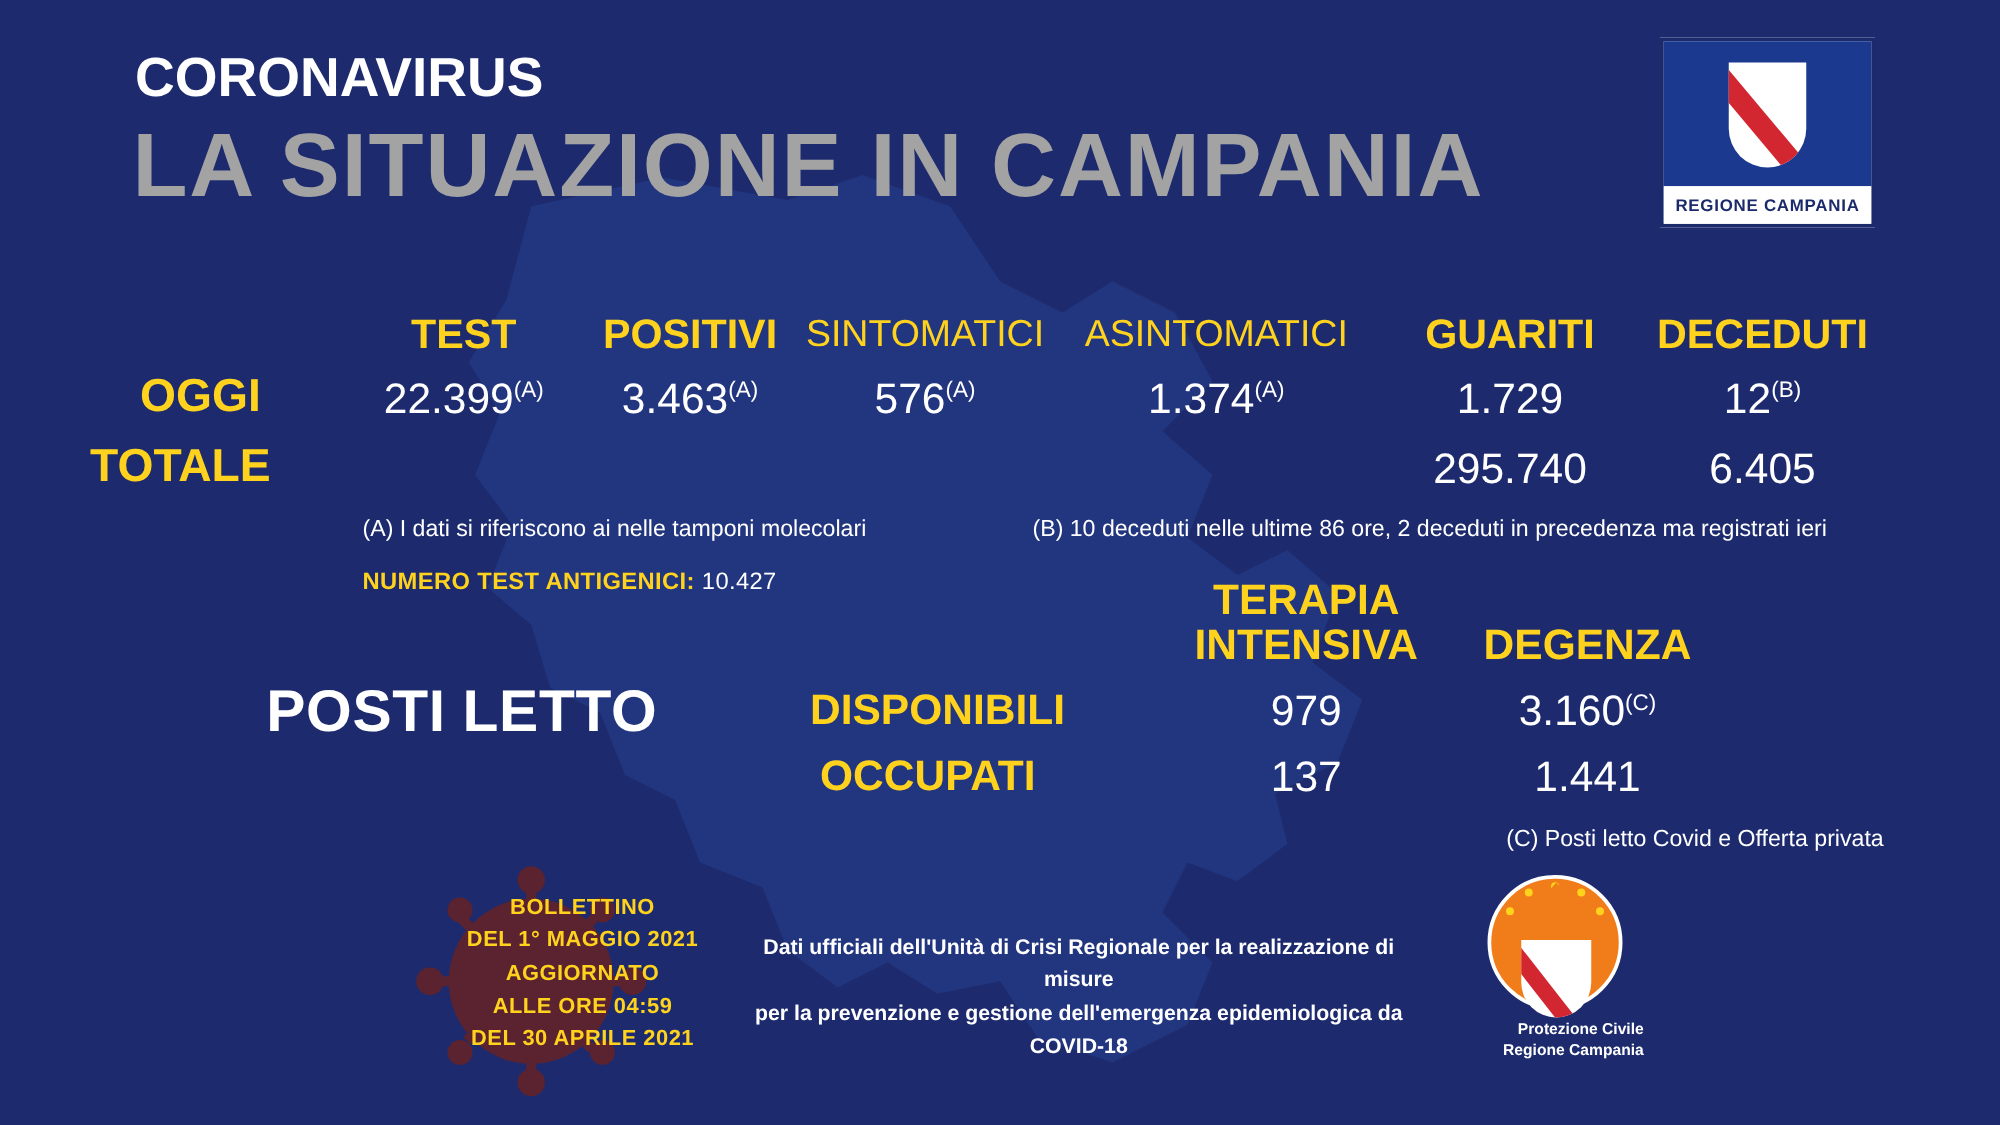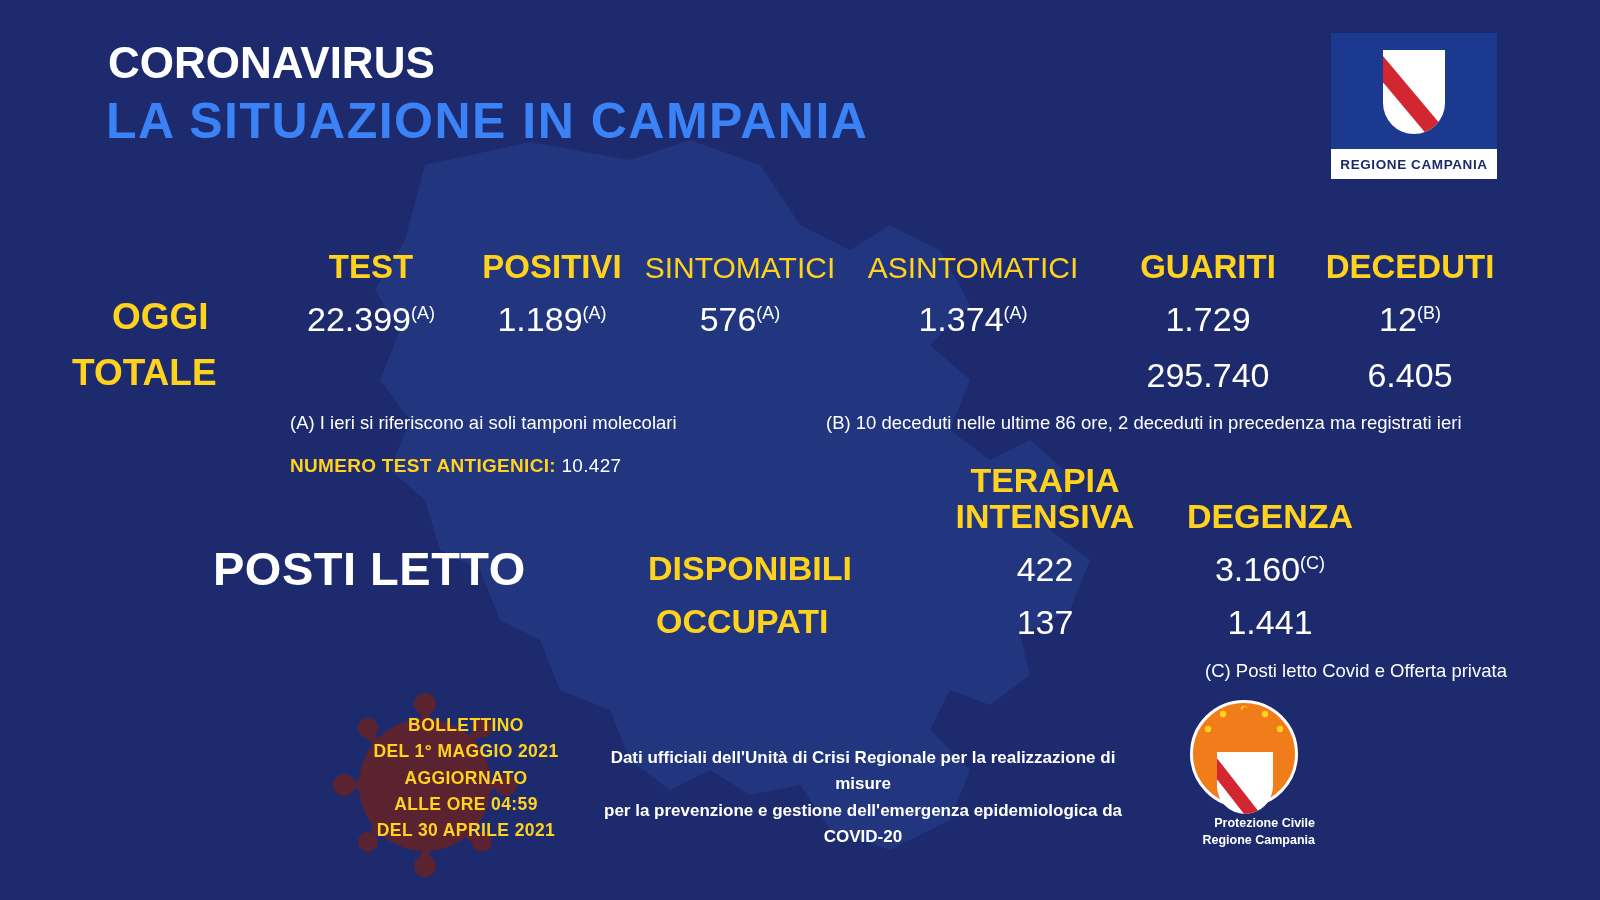--- a/index.html
+++ b/index.html
@@ -42,24 +42,24 @@
     top: 38px;
     font-size: 44px;
     font-weight: bold;
     letter-spacing: 0px;
     color: #ffffff;
   }
   .hdr-big {
     position: absolute;
     left: 106px;
     top: 92px;
-    font-size: 50px;
+    font-size: 72px;
     font-weight: bold;
     letter-spacing: 1.5px;
-    color: #3b82f6;
+    color: #a3a3a3;
   }
 
   
   .regione-logo {
     position: absolute;
     left: 1328px;
     top: 30px;
     width: 172px;
     height: 152px;
     background: #ffffff;
@@ -318,46 +318,46 @@
 
     <div class="stat col-head" style="left:276px; width:190px;">TEST</div>
     <div class="stat col-head" style="left:448px; width:208px;">POSITIVI</div>
     <div class="stat col-head thin" style="left:630px; width:220px; top:251px;">SINTOMATICI</div>
     <div class="stat col-head thin" style="left:854px; width:238px; top:251px;">ASINTOMATICI</div>
     <div class="stat col-head" style="left:1098px; width:220px;">GUARITI</div>
     <div class="stat col-head" style="left:1300px; width:220px;">DECEDUTI</div>
 
     <div class="stat row-label" style="left:112px; top:296px;">OGGI</div>
     <div class="stat val" style="left:276px; width:190px; top:300px;"><span>22.399</span><span class="sup">(A)</span></div>
-    <div class="stat val" style="left:448px; width:208px; top:300px;"><span>1.189</span><span class="sup">(A)</span></div>
+    <div class="stat val" style="left:448px; width:208px; top:300px;"><span>3.463</span><span class="sup">(A)</span></div>
     <div class="stat val" style="left:630px; width:220px; top:300px;"><span>576</span><span class="sup">(A)</span></div>
     <div class="stat val" style="left:854px; width:238px; top:300px;"><span>1.374</span><span class="sup">(A)</span></div>
     <div class="stat val" style="left:1098px; width:220px; top:300px;">1.729</div>
     <div class="stat val" style="left:1300px; width:220px; top:300px;"><span>12</span><span class="sup">(B)</span></div>
 
     <div class="stat row-label" style="left:72px; top:352px;">TOTALE</div>
     <div class="stat val" style="left:1098px; width:220px; top:356px;">295.740</div>
     <div class="stat val" style="left:1300px; width:220px; top:356px;">6.405</div>
 
-    <div class="note" style="left:290px; top:412px;">(A) I ieri si riferiscono ai soli tamponi molecolari</div>
+    <div class="note" style="left:290px; top:412px;">(A) I dati si riferiscono ai nelle tamponi molecolari</div>
     <div class="note" style="left:826px; top:412px;">(B) 10 deceduti nelle ultime 86 ore, 2 deceduti in precedenza ma registrati ieri</div>
     <div class="note-yellow" style="left:290px; top:455px;"><span>NUMERO TEST ANTIGENICI:</span> <span class="plain">10.427</span></div>
 
     <div class="posti-letto">POSTI LETTO</div>
 
     <div class="bed-head" style="left:930px; width:230px; top:462px;">
       <span>TERAPIA</span><br>
       <span>INTENSIVA</span>
     </div>
     <div class="bed-head" style="left:1140px; width:260px; top:498px;">DEGENZA</div>
 
     <div class="bed-rowlabel" style="left:648px; top:549px;">DISPONIBILI</div>
     <div class="bed-rowlabel" style="left:656px; top:602px;">OCCUPATI</div>
 
-    <div class="bed-val" style="left:930px; width:230px; top:550px;">422</div>
+    <div class="bed-val" style="left:930px; width:230px; top:550px;">979</div>
     <div class="bed-val" style="left:1140px; width:260px; top:550px;"><span>3.160</span><span class="sup">(C)</span></div>
     <div class="bed-val" style="left:930px; width:230px; top:603px;">137</div>
     <div class="bed-val" style="left:1140px; width:260px; top:603px;">1.441</div>
 
     <div class="note" style="left:1205px; top:660px;">(C) Posti letto Covid e Offerta privata</div>
 
     <div class="virus">
       <svg viewBox="0 0 190 190" xmlns="http://www.w3.org/2000/svg">
         <g fill="#5b2330">
           <circle cx="95" cy="95" r="66"></circle>
@@ -383,21 +383,21 @@
     <div class="bulletin">
       <div>BOLLETTINO</div>
       <div>DEL 1° MAGGIO 2021</div>
       <div>AGGIORNATO</div>
       <div>ALLE ORE 04:59</div>
       <div>DEL 30 APRILE 2021</div>
     </div>
 
     <div class="official">
       <div>Dati ufficiali dell'Unità di Crisi Regionale per la realizzazione di misure</div>
-      <div>per la prevenzione e gestione dell'emergenza epidemiologica da COVID-20</div>
+      <div>per la prevenzione e gestione dell'emergenza epidemiologica da COVID-18</div>
     </div>
 
     <div class="pc-logo">
       <div class="pc-circle"></div>
       <svg class="pc-stars" viewBox="0 0 108 108" xmlns="http://www.w3.org/2000/svg">
         <g fill="#ffd21e">
           <circle cx="54" cy="9" r="3.2"></circle>
           <circle cx="33" cy="14" r="3.2"></circle>
           <circle cx="75" cy="14" r="3.2"></circle>
           <circle cx="18" cy="29" r="3.2"></circle>

